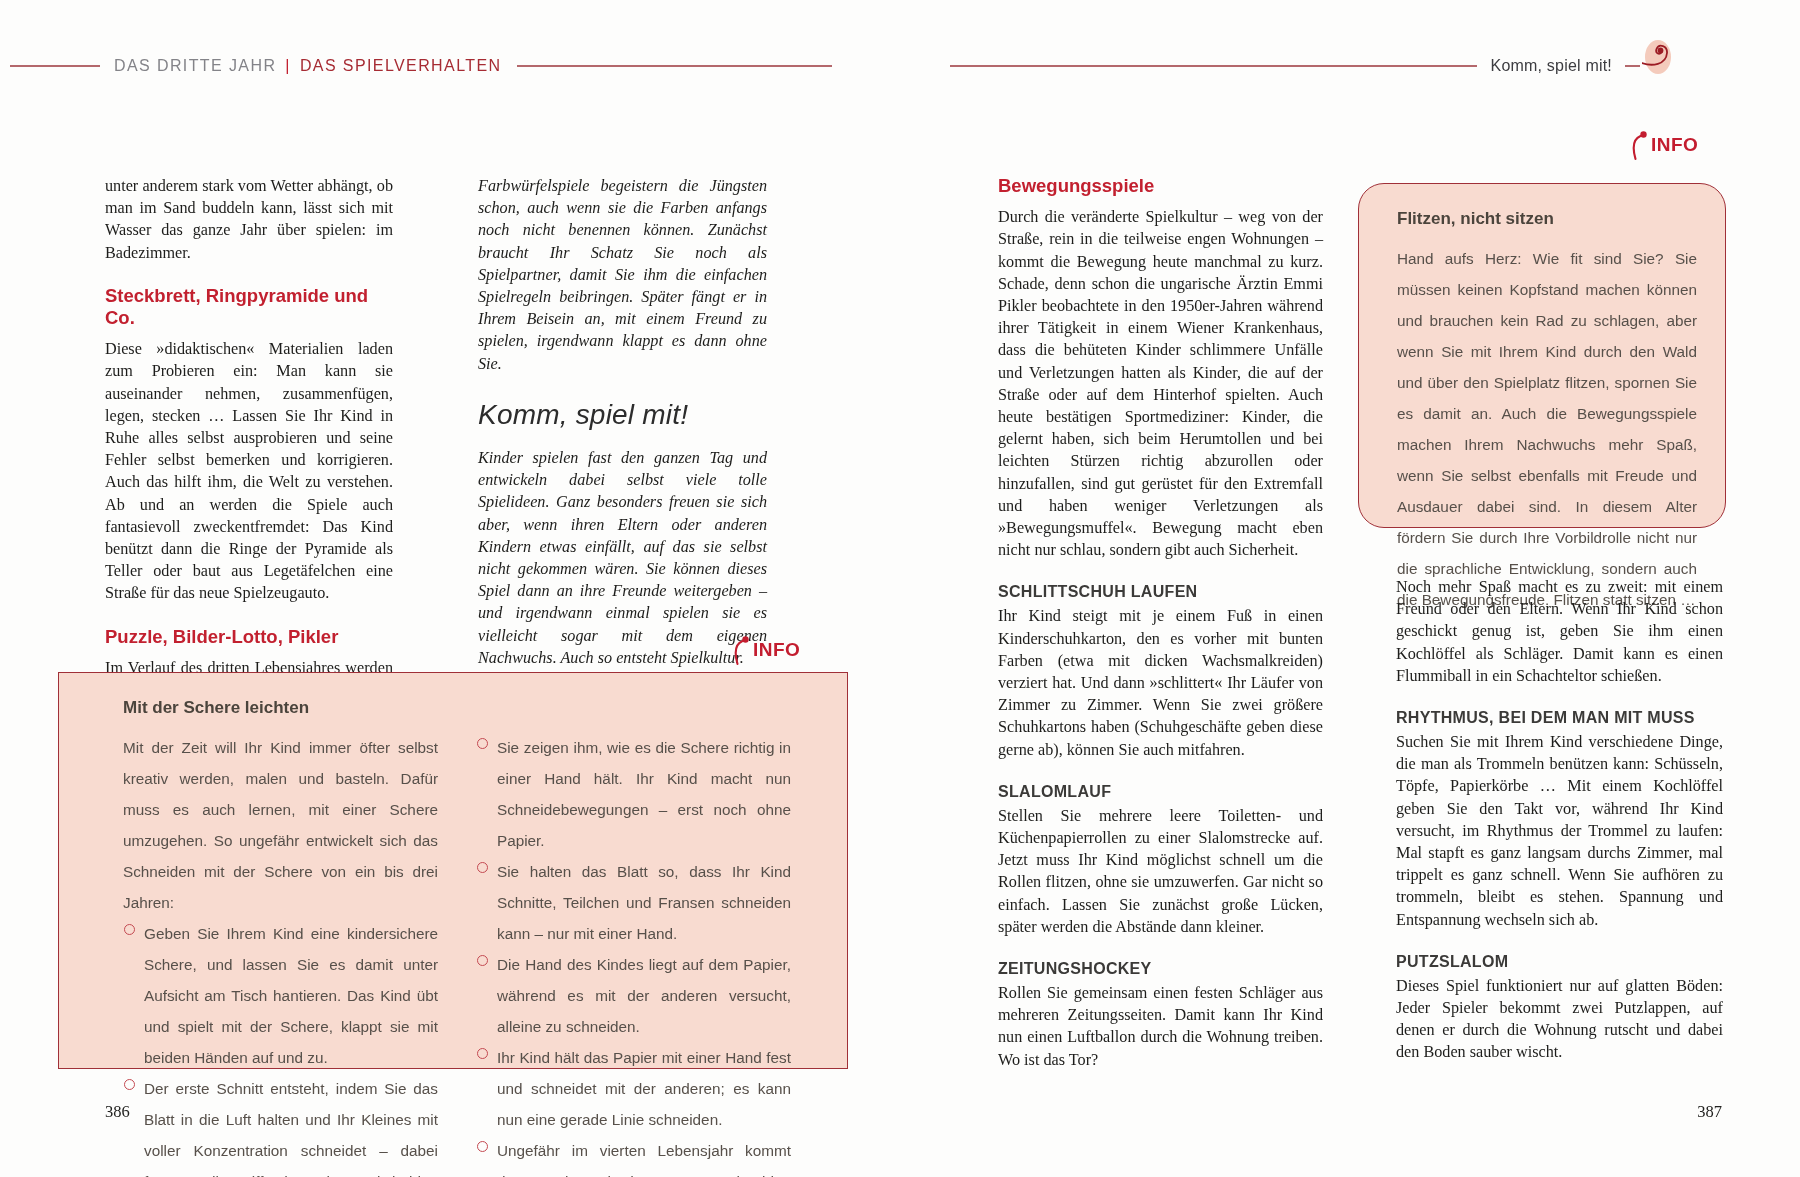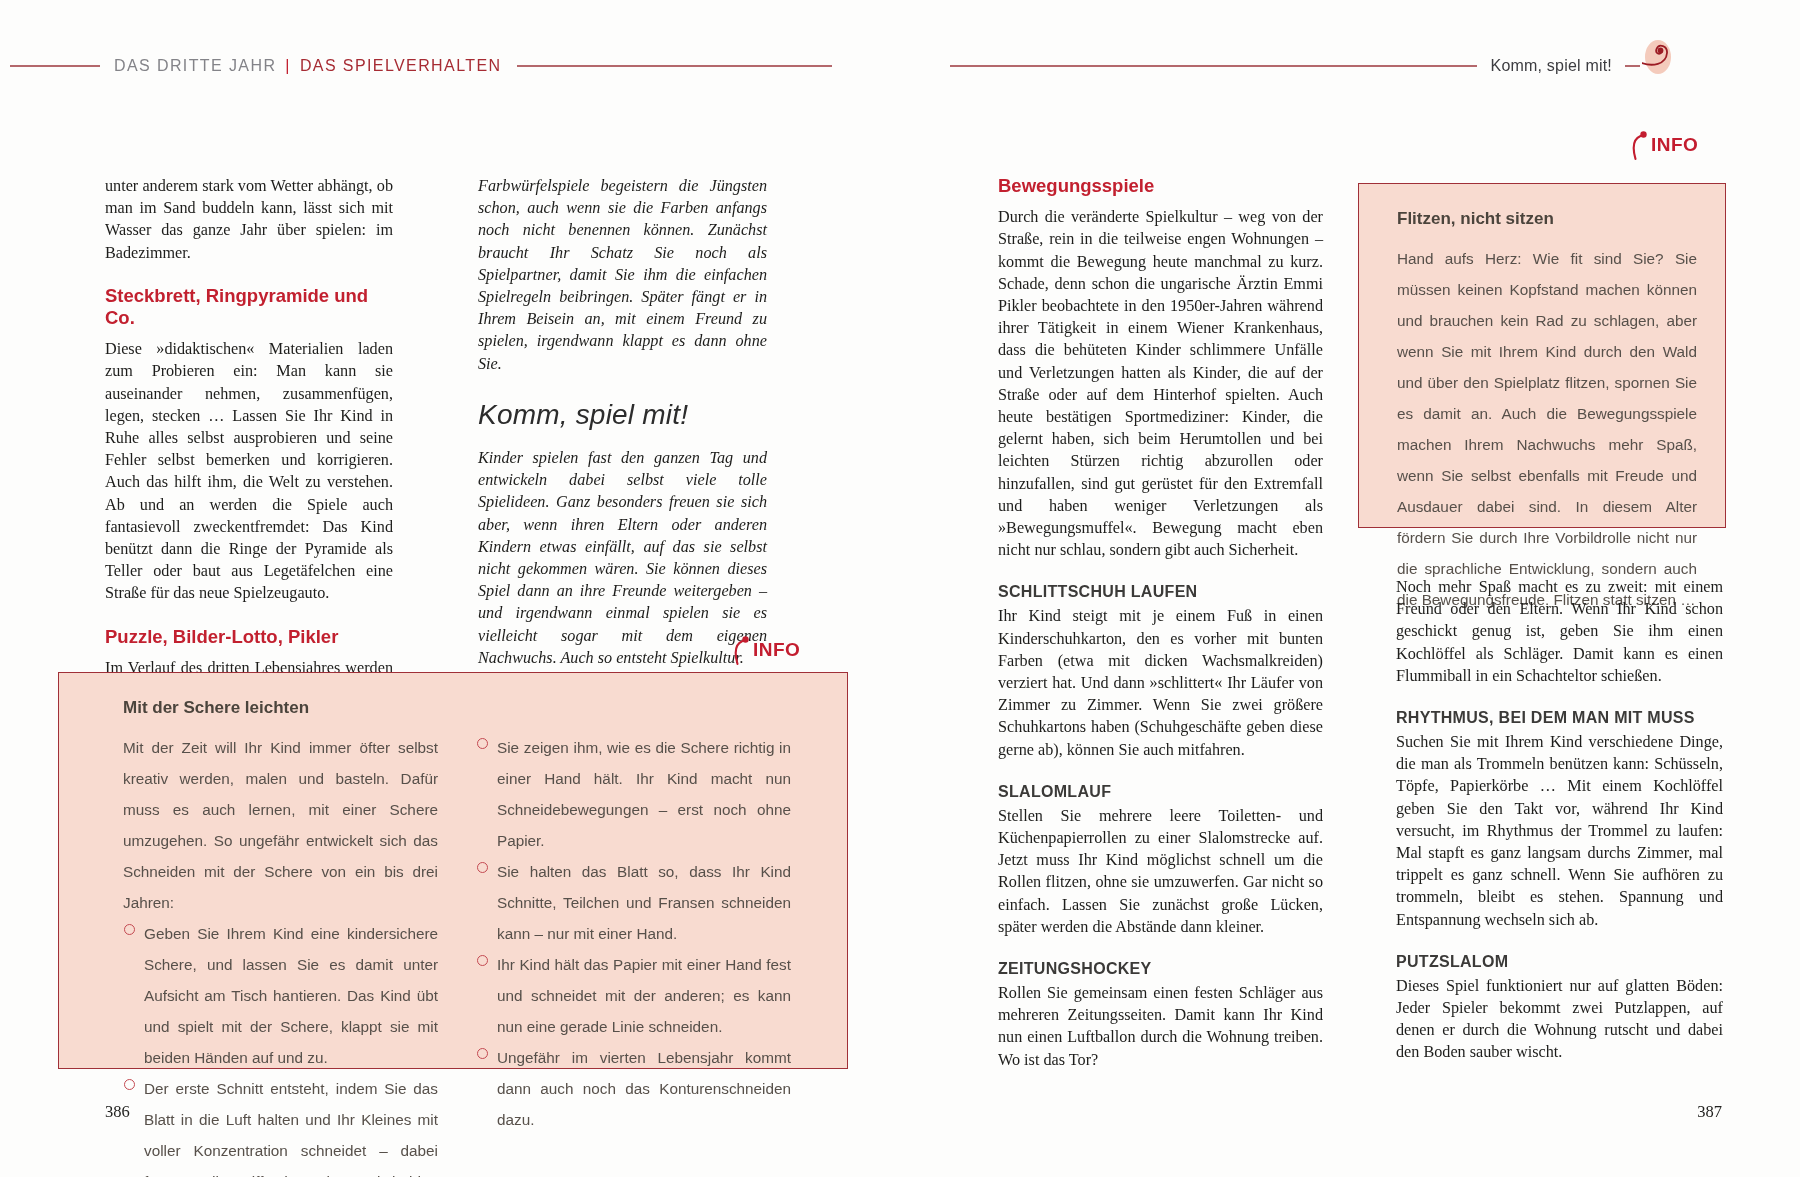--- a/index.html
+++ b/index.html
@@ -41,21 +41,21 @@
   .chapter-heading{
     font-family:"Liberation Sans",sans-serif;font-weight:400;font-size:28px;
     color:#2c2c2c;margin:24px 0 16px;letter-spacing:0.2px;line-height:1.15;text-align:left;
   }
   
   .info-box{
     position:absolute;background:#f8dbd0;border:1.5px solid #a03038;box-sizing:border-box;
     font-family:"Liberation Sans",sans-serif;color:#57504a;
   }
   #infobox-left{left:58px;top:672px;width:790px;height:397px;padding:25px 56px 0 64px;}
-  #infobox-right{left:1358px;top:183px;width:368px;height:345px;padding:25px 28px 0 38px;}
+  #infobox-right{left:1358px;top:183px;width:368px;height:345px;padding:25px 28px 0 38px;border-radius:26px;}
   .ib-title{font-weight:700;font-size:17px;color:#4b443c;margin:0 0 14px;text-align:left;}
   .ib-cols{display:flex;gap:38px;}
   .ib-col{flex:1;min-width:0;}
   .ib-text{font-size:15.3px;line-height:31px;text-align:justify;margin:0;}
   .ib-bullet{display:flex;}
   .ib-marker{
     flex:0 0 auto;width:9px;height:9px;border:1.8px solid #c44a52;border-radius:50%;
     margin:6px 9px 0 1px;background:transparent;
   }
   .ib-bullet .ib-text{flex:1;}
@@ -142,20 +142,24 @@
         <div class="ib-bullet">
           <span class="ib-marker"></span>
           <p class="ib-text">Sie zeigen ihm, wie es die Schere richtig in einer Hand hält. Ihr Kind macht nun Schneidebewegungen – erst noch ohne Papier.</p>
         </div>
         <div class="ib-bullet">
           <span class="ib-marker"></span>
           <p class="ib-text">Sie halten das Blatt so, dass Ihr Kind Schnitte, Teilchen und Fransen schneiden kann – nur mit einer Hand.</p>
         </div>
         <div class="ib-bullet">
           <span class="ib-marker"></span>
+          <p class="ib-text">Die Hand des Kindes liegt auf dem Papier, während es mit der anderen versucht, alleine zu schneiden.</p>
+        </div>
+        <div class="ib-bullet">
+          <span class="ib-marker"></span>
           <p class="ib-text">Ihr Kind hält das Papier mit einer Hand fest und schneidet mit der anderen; es kann nun eine gerade Linie schneiden.</p>
         </div>
         <div class="ib-bullet">
           <span class="ib-marker"></span>
           <p class="ib-text">Ungefähr im vierten Lebensjahr kommt dann auch noch das Konturenschneiden dazu.</p>
         </div>
       </div>
     </div>
   </div>
 

